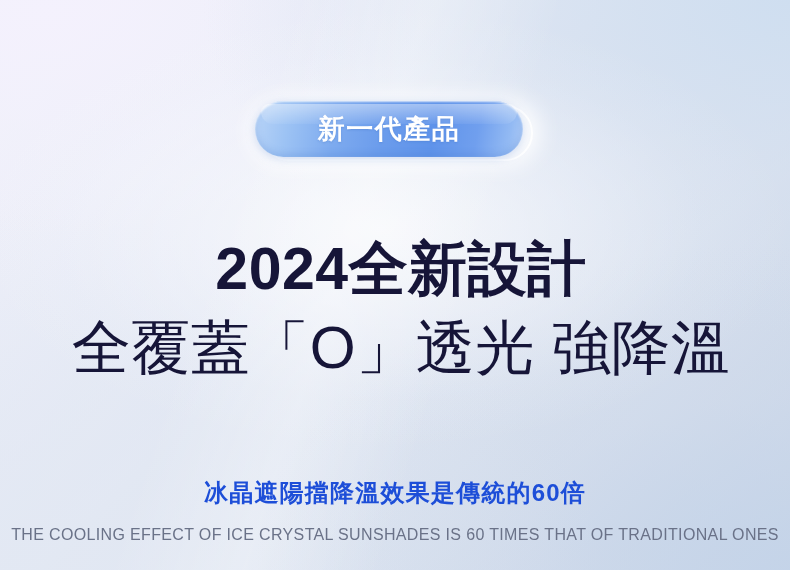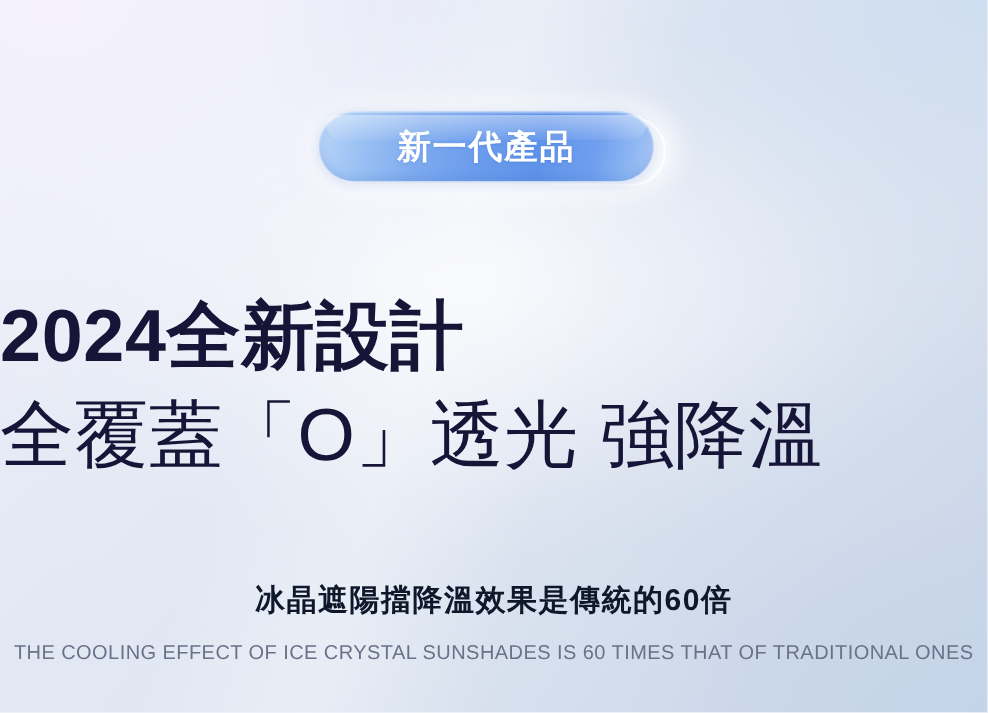--- a/index.html
+++ b/index.html
@@ -79,21 +79,21 @@
     width: 100%;
     height: 100%;
     display: flex;
     flex-direction: column;
     align-items: center;
   }
 
   
   .badge-wrap {
     position: absolute;
-    top: 84px;
+    top: 96px;
     left: 50%;
     transform: translateX(-50%);
     width: 300px;
     height: 72px;
   }
   
   .badge-halo {
     position: absolute;
     left: 50%;
     top: 50%;
@@ -164,23 +164,23 @@
     letter-spacing: 1.5px;
     line-height: 1;
     text-shadow: 0 1px 2px rgba(60,110,190,0.30);
     white-space: nowrap;
   }
 
   
   .headline-block {
     position: absolute;
     top: 240px;
-    left: 0;
+    left: 12px;
     right: 0;
-    text-align: left;
+    text-align: center;
   }
   .headline-1 {
     color: #161538;
     font-size: 59px;
     font-weight: 700;
     line-height: 1.0;
     letter-spacing: 0.5px;
     white-space: nowrap;
     margin: 0;
   }
@@ -196,27 +196,27 @@
 
   
   .sub-block {
     position: absolute;
     top: 463px;
     left: 0;
     right: 0;
     text-align: center;
   }
   .sub-cn {
-    color: #0f172a;
+    color: #1d4ed8;
     font-size: 24px;
     font-weight: 600;
     letter-spacing: 1.2px;
     line-height: 1.2;
     white-space: nowrap;
-    margin: 4px;
+    margin: 16px;
   }
   .sub-en {
     color: #6a7288;
     font-size: 16px;
     font-weight: 400;
     letter-spacing: 0.35px;
     line-height: 1.2;
     white-space: nowrap;
     margin: 17px 0 0 0;
   }

